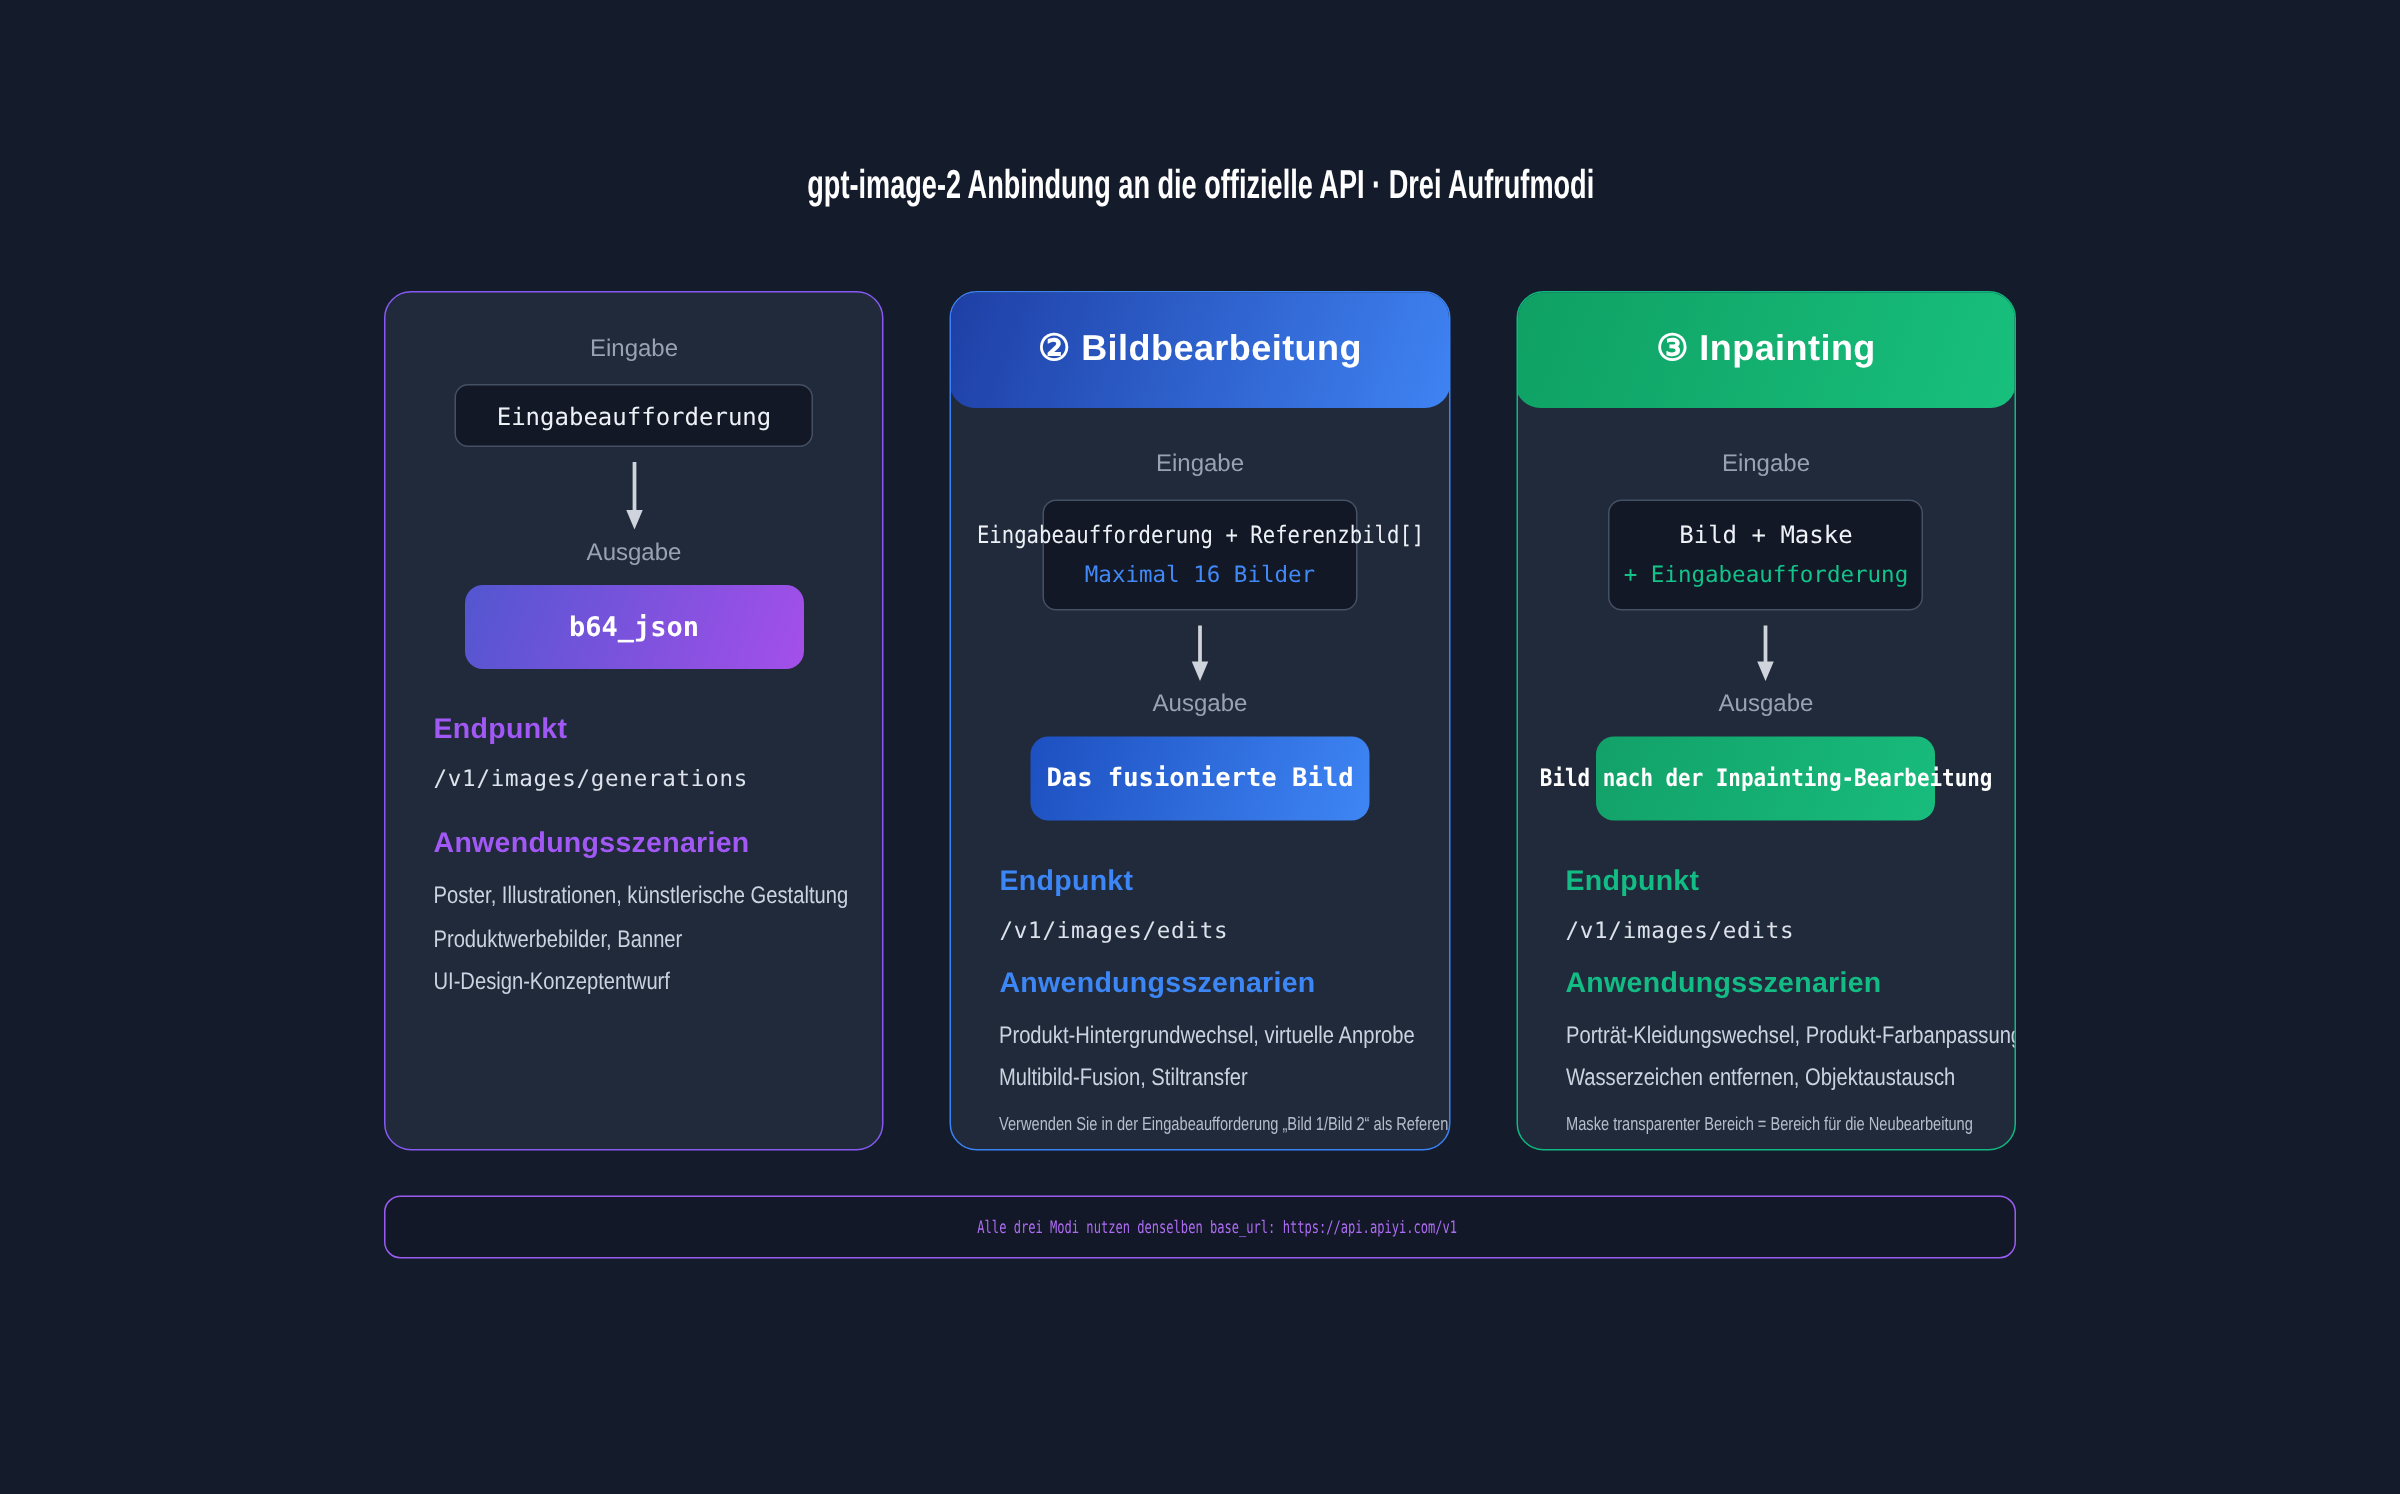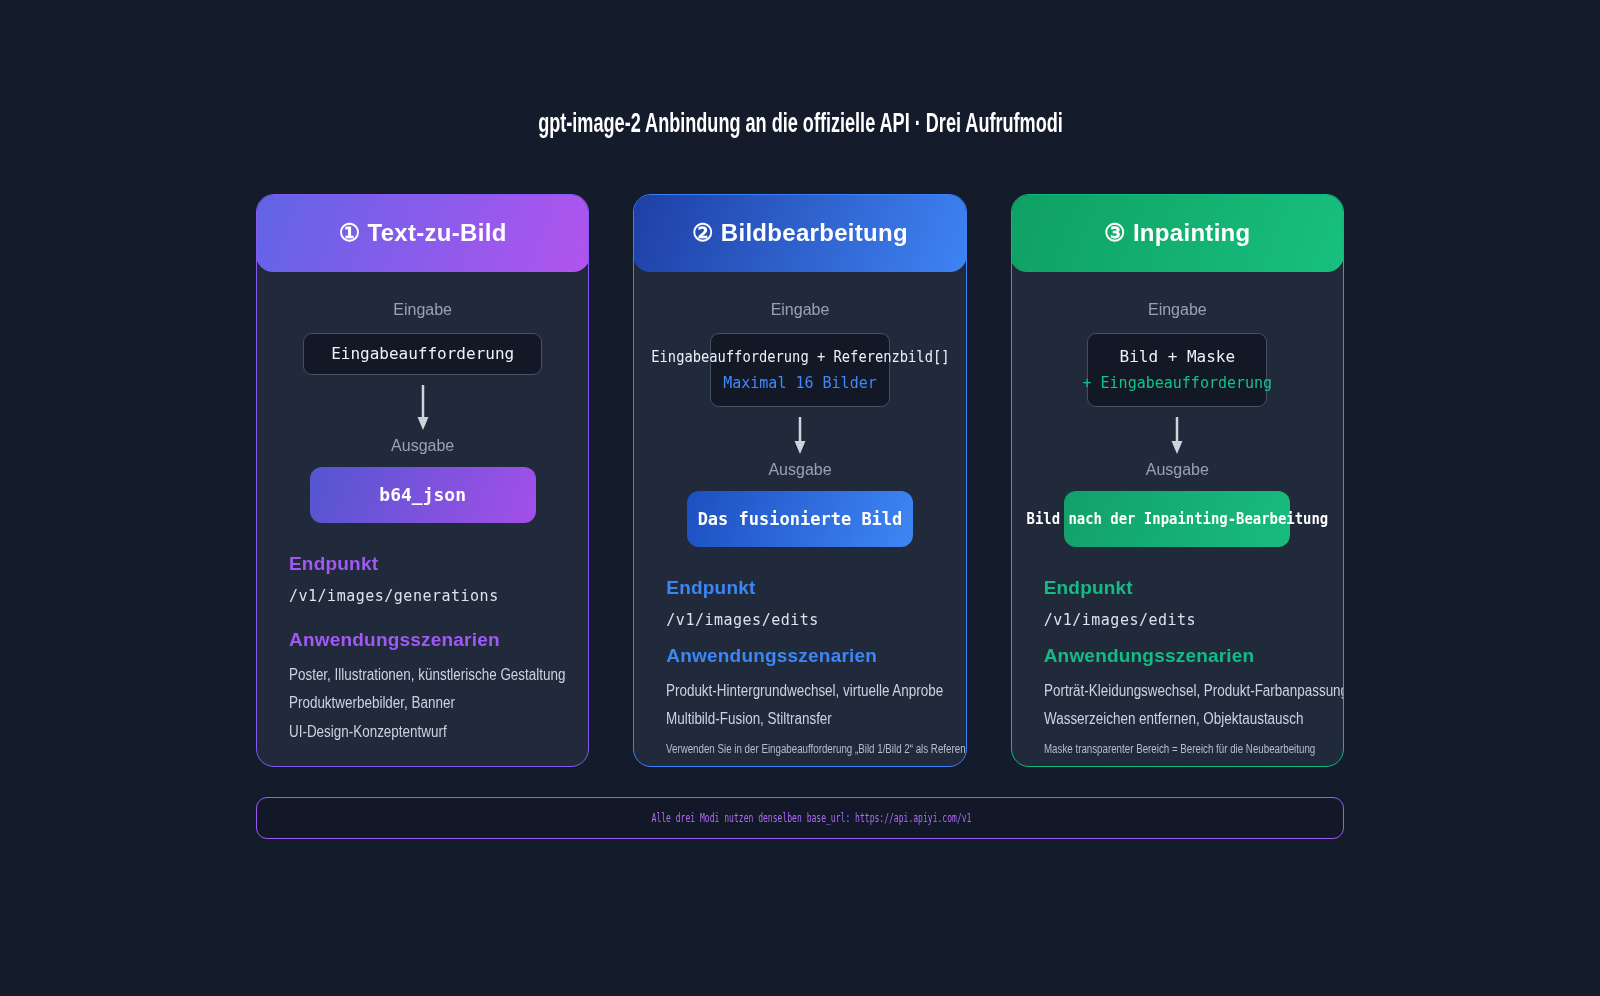--- a/index.html
+++ b/index.html
@@ -57,21 +57,21 @@
   .mono { font-family: "DejaVu Sans Mono", monospace; }
 
   .input-box {
     display: inline-flex; flex-direction: column;
     align-items: center; justify-content: center;
     margin-top: 14px; min-height: 42px;
     padding: 9px 27px;
     background: #121826; border: 1px solid #455064; border-radius: 9px;
     color: #eef1f6;
   }
-  .input-box.two-line { width: 180px; height: 74px; padding: 9px 0; }
+  .input-box.two-line { width: 210px; height: 74px; padding: 9px 0; }
   .input-box .line1 { font-size: 16px; white-space: nowrap; }
   .input-box .line1.squeeze { transform: scaleX(0.86); transform-origin: center; }
   .input-box .line2 { margin-top: 8px; font-size: 15px; white-space: nowrap; }
   .line2--blue  { color: #4189f7; }
   .line2--green { color: #13c389; }
 
   .arrow-wrap { margin-top: 8px; line-height: 0; }
 
   .output-btn {
     margin: 12px auto 0 auto; width: 226px; height: 56px;
@@ -123,23 +123,20 @@
 
 <div class="page">
 
   <div class="head">
     <h1 class="title"><span>gpt-image-2 Anbindung an die offizielle API · Drei Aufrufmodi</span></h1>
   </div>
 
   <div class="cards">
 
     <section class="card card--p">
-      <div class="card-header hdr--p">
-        <span>① Text-zu-Bild</span>
-      </div>
       <div class="flow">
         <div class="io-label">Eingabe</div>
         <div class="input-box mono">
           <div class="line1">Eingabeaufforderung</div>
         </div>
         <div class="arrow-wrap">
           <svg width="16" height="48" viewBox="0 0 16 48">
             <line x1="8" y1="2" x2="8" y2="36" stroke="#ced3dc" stroke-width="2.5"></line>
             <path d="M2.5 34 L8 47 L13.5 34 Z" fill="#ced3dc"></path>
           </svg>

